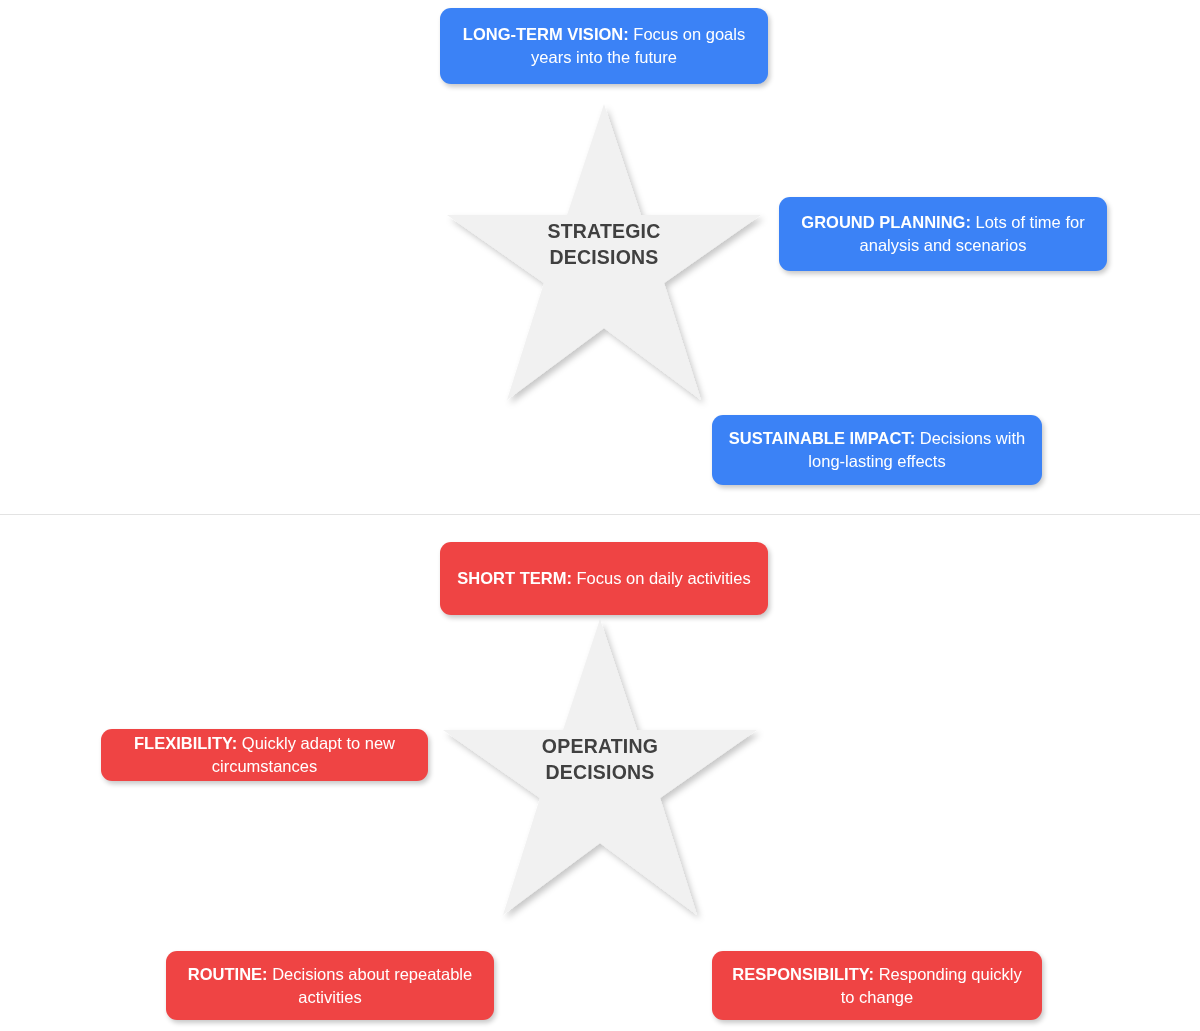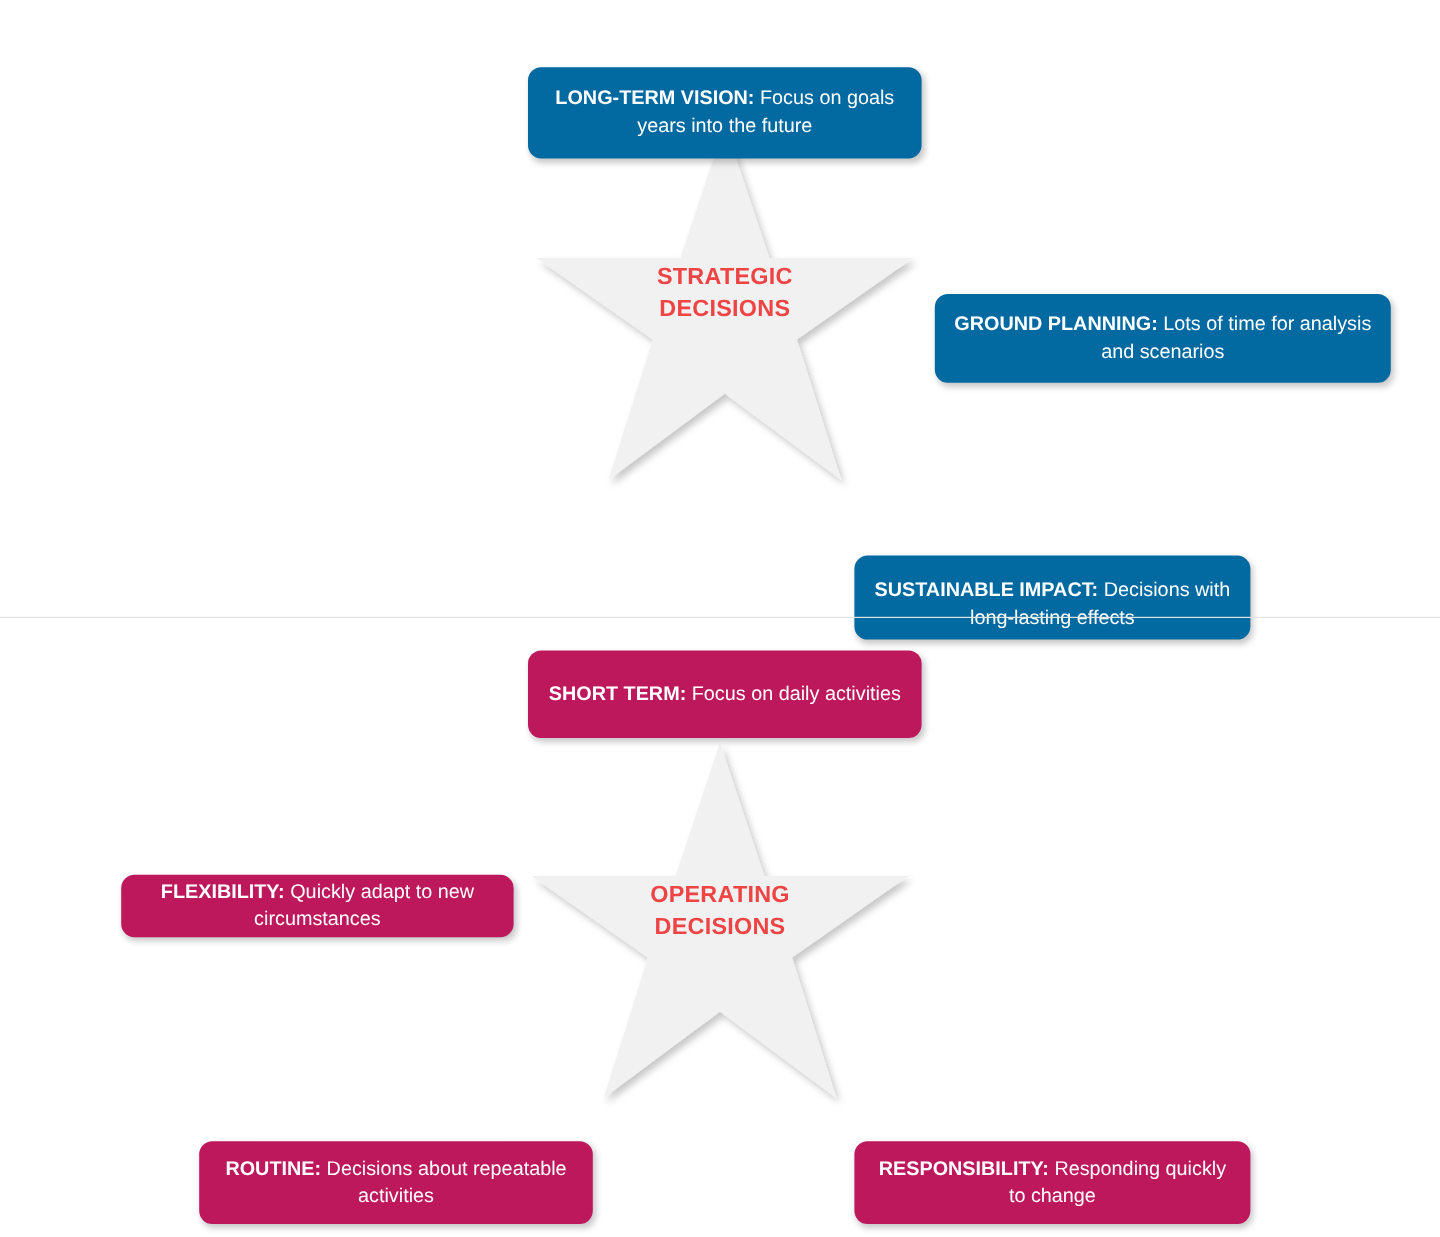--- a/index.html
+++ b/index.html
@@ -55,21 +55,21 @@
   }
   .star-shape {
     fill: #f1f1f1;
   }
   .star-label {
     position: absolute;
     left: 0;
     top: 118px;
     width: 322px;
     text-align: center;
-    color: #ef4444;
+    color: #404040;
     font-size: 19.5px;
     font-weight: bold;
     line-height: 26px;
     letter-spacing: 0.2px;
     white-space: pre-line;
   }
 
   
   .box {
     position: absolute;
@@ -80,29 +80,29 @@
     align-items: center;
     justify-content: center;
     text-align: center;
     padding: 6px 16px;
     font-size: 16.5px;
     line-height: 23px;
     box-shadow: 2px 3px 5px rgba(0,0,0,0.22);
   }
   .box .txt { display: block; }
   .box b { font-weight: bold; }
-  .box.blue { background: #0369a1; margin-top: 48px; }
-  .box.red  { background: #be185d; }
+  .box.blue { background: #3b82f6; }
+  .box.red  { background: #ef4444; }
 
   
   #box-long-term-vision        { left: 440px; top:   8px; width: 328px; height:  76px; }
   #box-long-term-implementation{ left: 101px; top: 196px; width: 327px; height:  77px; }
-  #box-ground-planning         { left: 779px; top: 197px; width: 380px; height:  74px; }
+  #box-ground-planning         { left: 779px; top: 197px; width: 328px; height:  74px; }
   #box-risk-assessment         { left: 166px; top: 415px; width: 328px; height:  70px; }
-  #box-sustainable-impact      { left: 712px; top: 415px; width: 330px; height:  70px; align-items: flex-end; }
+  #box-sustainable-impact      { left: 712px; top: 415px; width: 330px; height:  70px; }
 
   
   #box-short-term              { left: 440px; top: 542px; width: 328px; height:  73px; }
   #box-flexibility             { left: 101px; top: 729px; width: 327px; height:  52px; }
   #box-fast-implementation     { left: 779px; top: 729px; width: 328px; height:  67px; }
   #box-routine                 { left: 166px; top: 951px; width: 328px; height:  69px; }
   #box-responsibility          { left: 712px; top: 951px; width: 330px; height:  69px; }
 </style>
 </head>
 <body>

